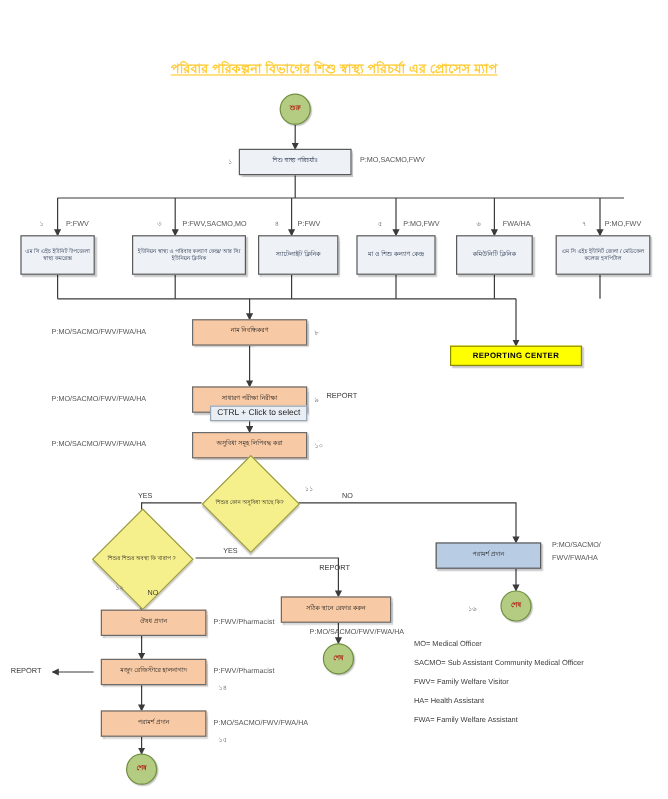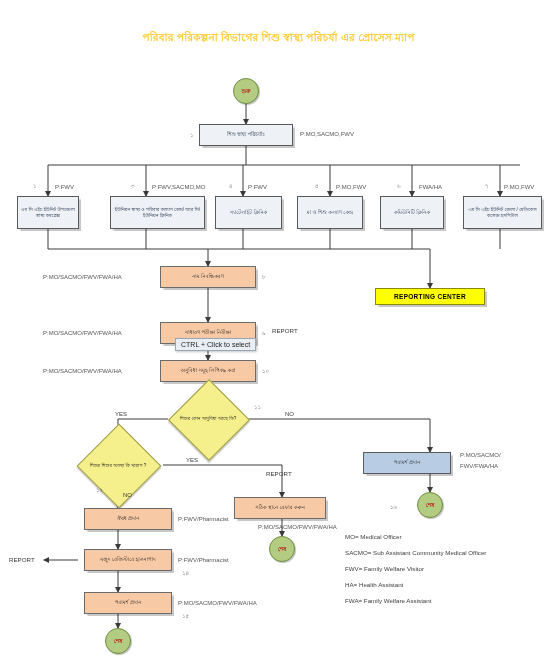--- a/index.html
+++ b/index.html
@@ -4,22 +4,22 @@
 <style>
   html,body{margin:0;padding:0;}
   body{
     width:557px;height:666px;background:#ffffff;position:relative;
     font-family:"Liberation Sans",sans-serif;overflow:hidden;
   }
   .canvas{position:absolute;left:0;top:0;width:557px;height:666px;}
   svg.lines{position:absolute;left:0;top:0;width:557px;height:666px;pointer-events:none;}
 
   .title{
-    position:absolute;left:0;top:30px;width:557px;text-align:center;
-    color:#ffcc33;font-size:10.5px;font-weight:bold;letter-spacing:.2px;
+    position:absolute;left:0;top:50px;width:557px;text-align:center;
+    color:#ffcc33;font-size:10.5px;font-weight:bold;letter-spacing:.2px;text-decoration:underline;
   }
 
   .node{position:absolute;box-sizing:border-box;display:flex;align-items:center;
     justify-content:center;text-align:center;line-height:1.15;}
 
   .startend{
     border-radius:50%;border:1px solid #6f8f3f;background:#b3cc82;
     color:#b02418;font-size:5.5px;font-weight:bold;
     box-shadow:1px 1px 1px rgba(0,0,0,.25);
   }

